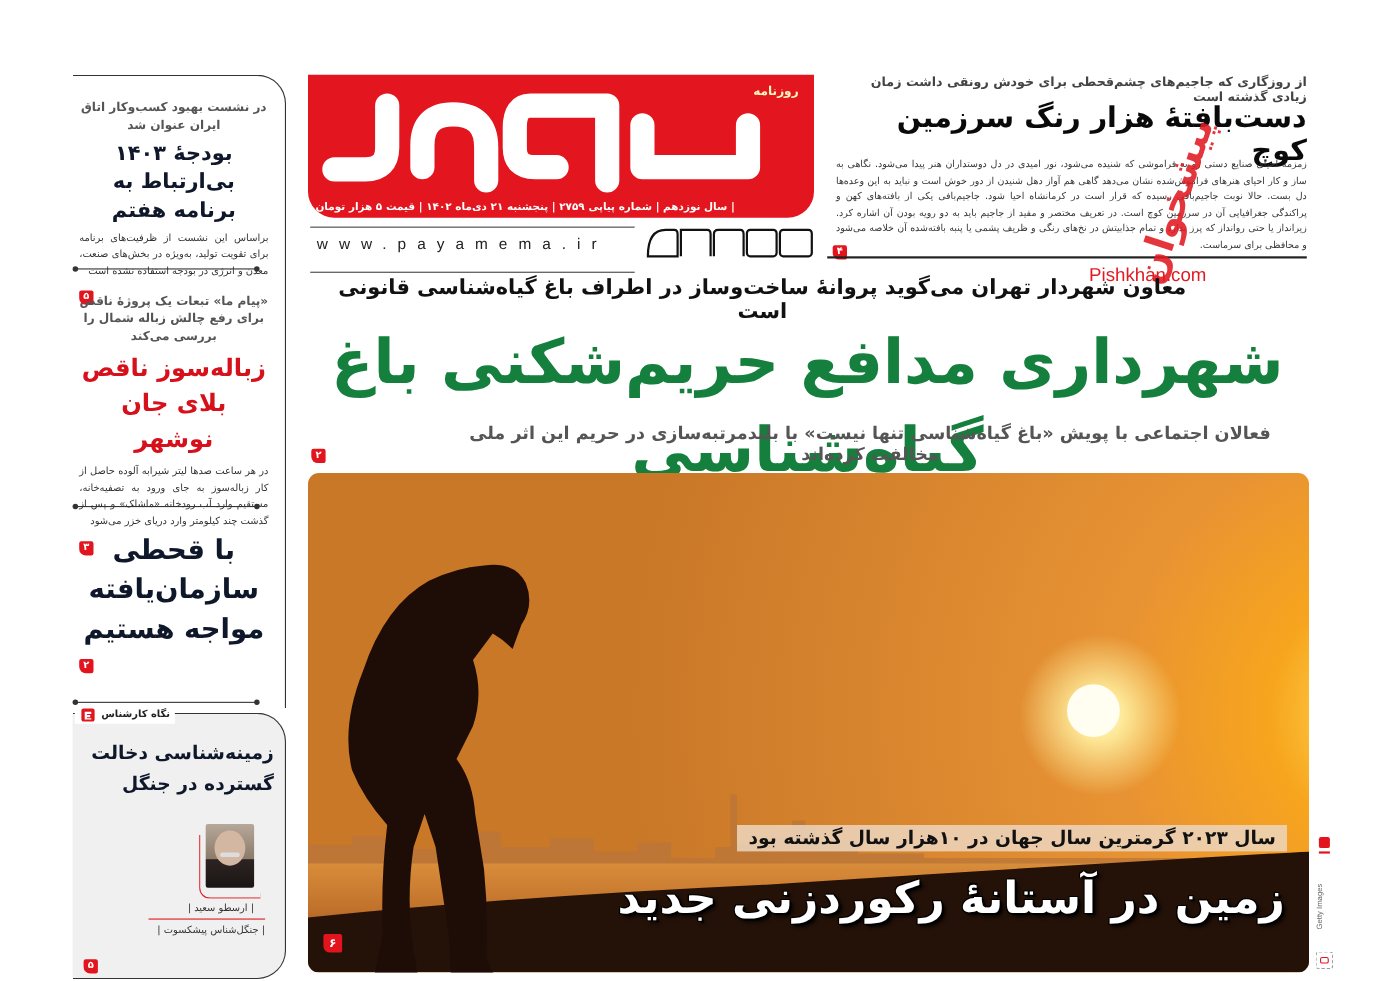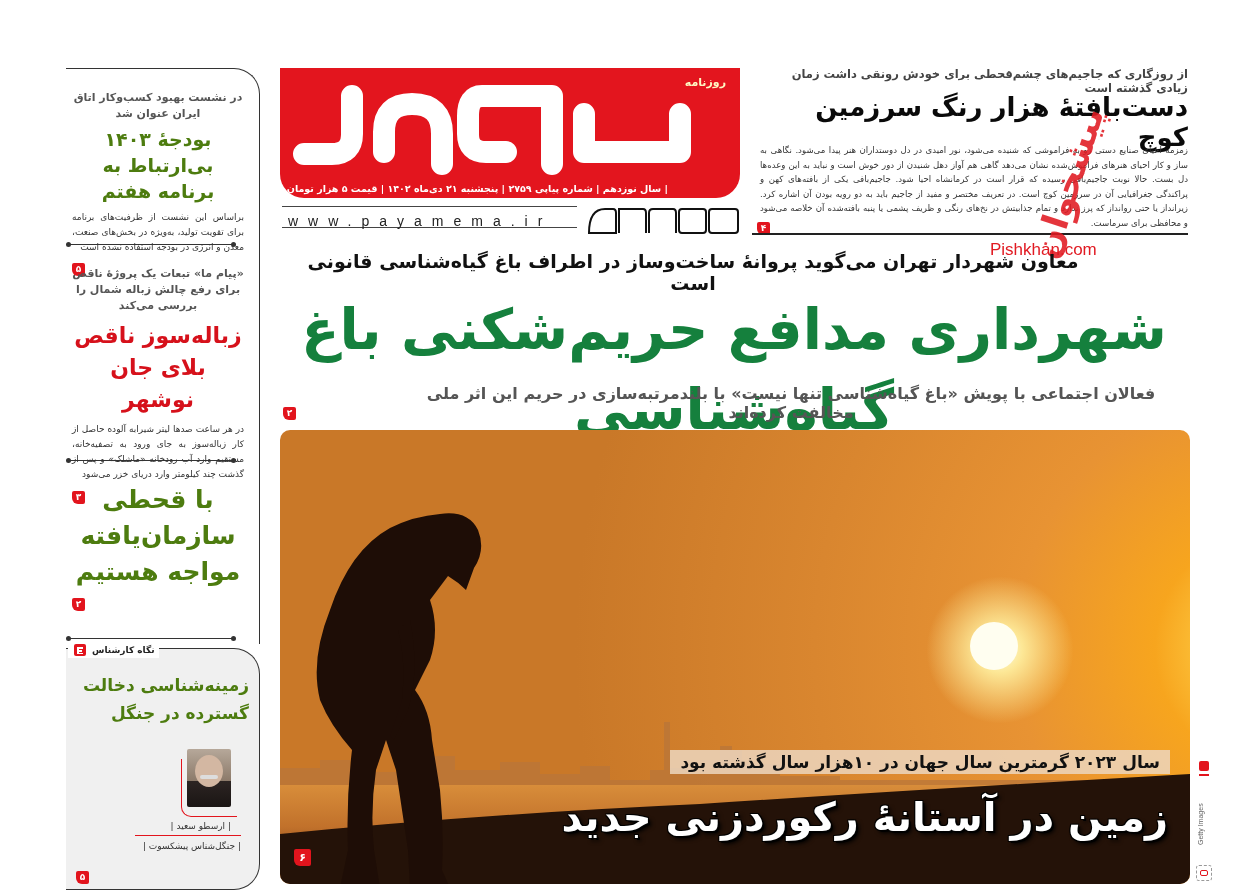--- a/index.html
+++ b/index.html
@@ -15,38 +15,38 @@
     border-top: 1.5px solid #333; border-right: 1.5px solid #333;
     border-top-right-radius: 26px;
   }
   .box-bottom {
     position: absolute; left: 0; top: 580px; width: 194px; height: 242px;
     background: #f0f0f0; border: 1.5px solid #333; border-left: none;
     border-top-right-radius: 26px; border-bottom-right-radius: 26px; padding-left: 20px;
   }
   .story { position: absolute; left: 6px; width: 172px; text-align: center; }
   .kicker { font-size: 11px; color: #555; line-height: 16px; font-weight: bold; }
-  .head-black { font-family: "DejaVu Sans", sans-serif; font-weight: bold; color: #4d7c0f; }
+  .head-black { font-family: "DejaVu Sans", sans-serif; font-weight: bold; color: #0f172a; }
   .head-red { font-weight: bold; color: #d6111b; }
   .body-txt { font-size: 9px; line-height: 15px; color: #333; text-align: justify; text-align-last: right; }
   .pg-badge {
     display: inline-block; width: 13px; height: 13px; background: #e2141d; color: #fff;
     font-size: 9px; line-height: 13px; text-align: center; font-weight: bold; border-radius: 2px 2px 2px 6px;
   }
   .rule { position: absolute; left: 2px; height: 1px; background: #333; width: 166px; }
   .rule::before, .rule::after { content: ""; position: absolute; top: -2px; width: 5px; height: 5px; border-radius: 50%; background: #333; }
   .rule::before { left: -2px; } .rule::after { right: -2px; }
 
   
   .masthead { left: 280px; top: 68px; width: 460px; height: 130px; background: #e3151e; border-radius: 0 0 24px 24px; overflow: hidden; }
   .logo-main { position: absolute; right: 48px; top: 6px; width: 400px; height: 104px; }
   .logo-main svg { width: 100%; height: 100%; }
   .daily-label { position: absolute; right: 14px; top: 8px; color: #fef9c3; font-weight: bold; font-size: 11px; }
   .masthead-info { position: absolute; left: 0; right: 0; bottom: 4px; color: #fff; font-size: 9.5px; font-weight: bold; text-align: left; letter-spacing: 0.3px; }
-  .url-line { left: 282px; top: 206px; width: 295px; height: 22px; border-top: 1.5px solid #444; border-bottom: 1.5px solid #444; }
+  .url-line { left: 282px; top: 206px; width: 295px; height: 42px; border-top: 1.5px solid #444; border-bottom: 1.5px solid #444; }
   .url-text { position: absolute; left: 6px; top: 6px; direction: ltr; font-family: "Liberation Sans", sans-serif; font-size: 14px; letter-spacing: 10px; color: #222; }
   .url-logo { left: 585px; top: 207px; width: 155px; height: 28px; }
 
   
   .tr-kicker { right: 62px; top: 67px; width: 430px; font-size: 11.5px; font-weight: bold; color: #444; text-align: right; }
   .tr-head { right: 62px; top: 92px; width: 430px; font-size: 26px; font-weight: bold; text-align: right; color: #0a0a0a; letter-spacing: -0.5px; }
   .tr-body { right: 62px; top: 143px; width: 428px; font-size: 8.6px; line-height: 14.6px; color: #333; text-align: justify; text-align-last: right; }
   .tr-badge { left: 757px; top: 216px; }
   .tr-rule { left: 752px; top: 233px; width: 436px; height: 1.5px; background: #222; }
 

